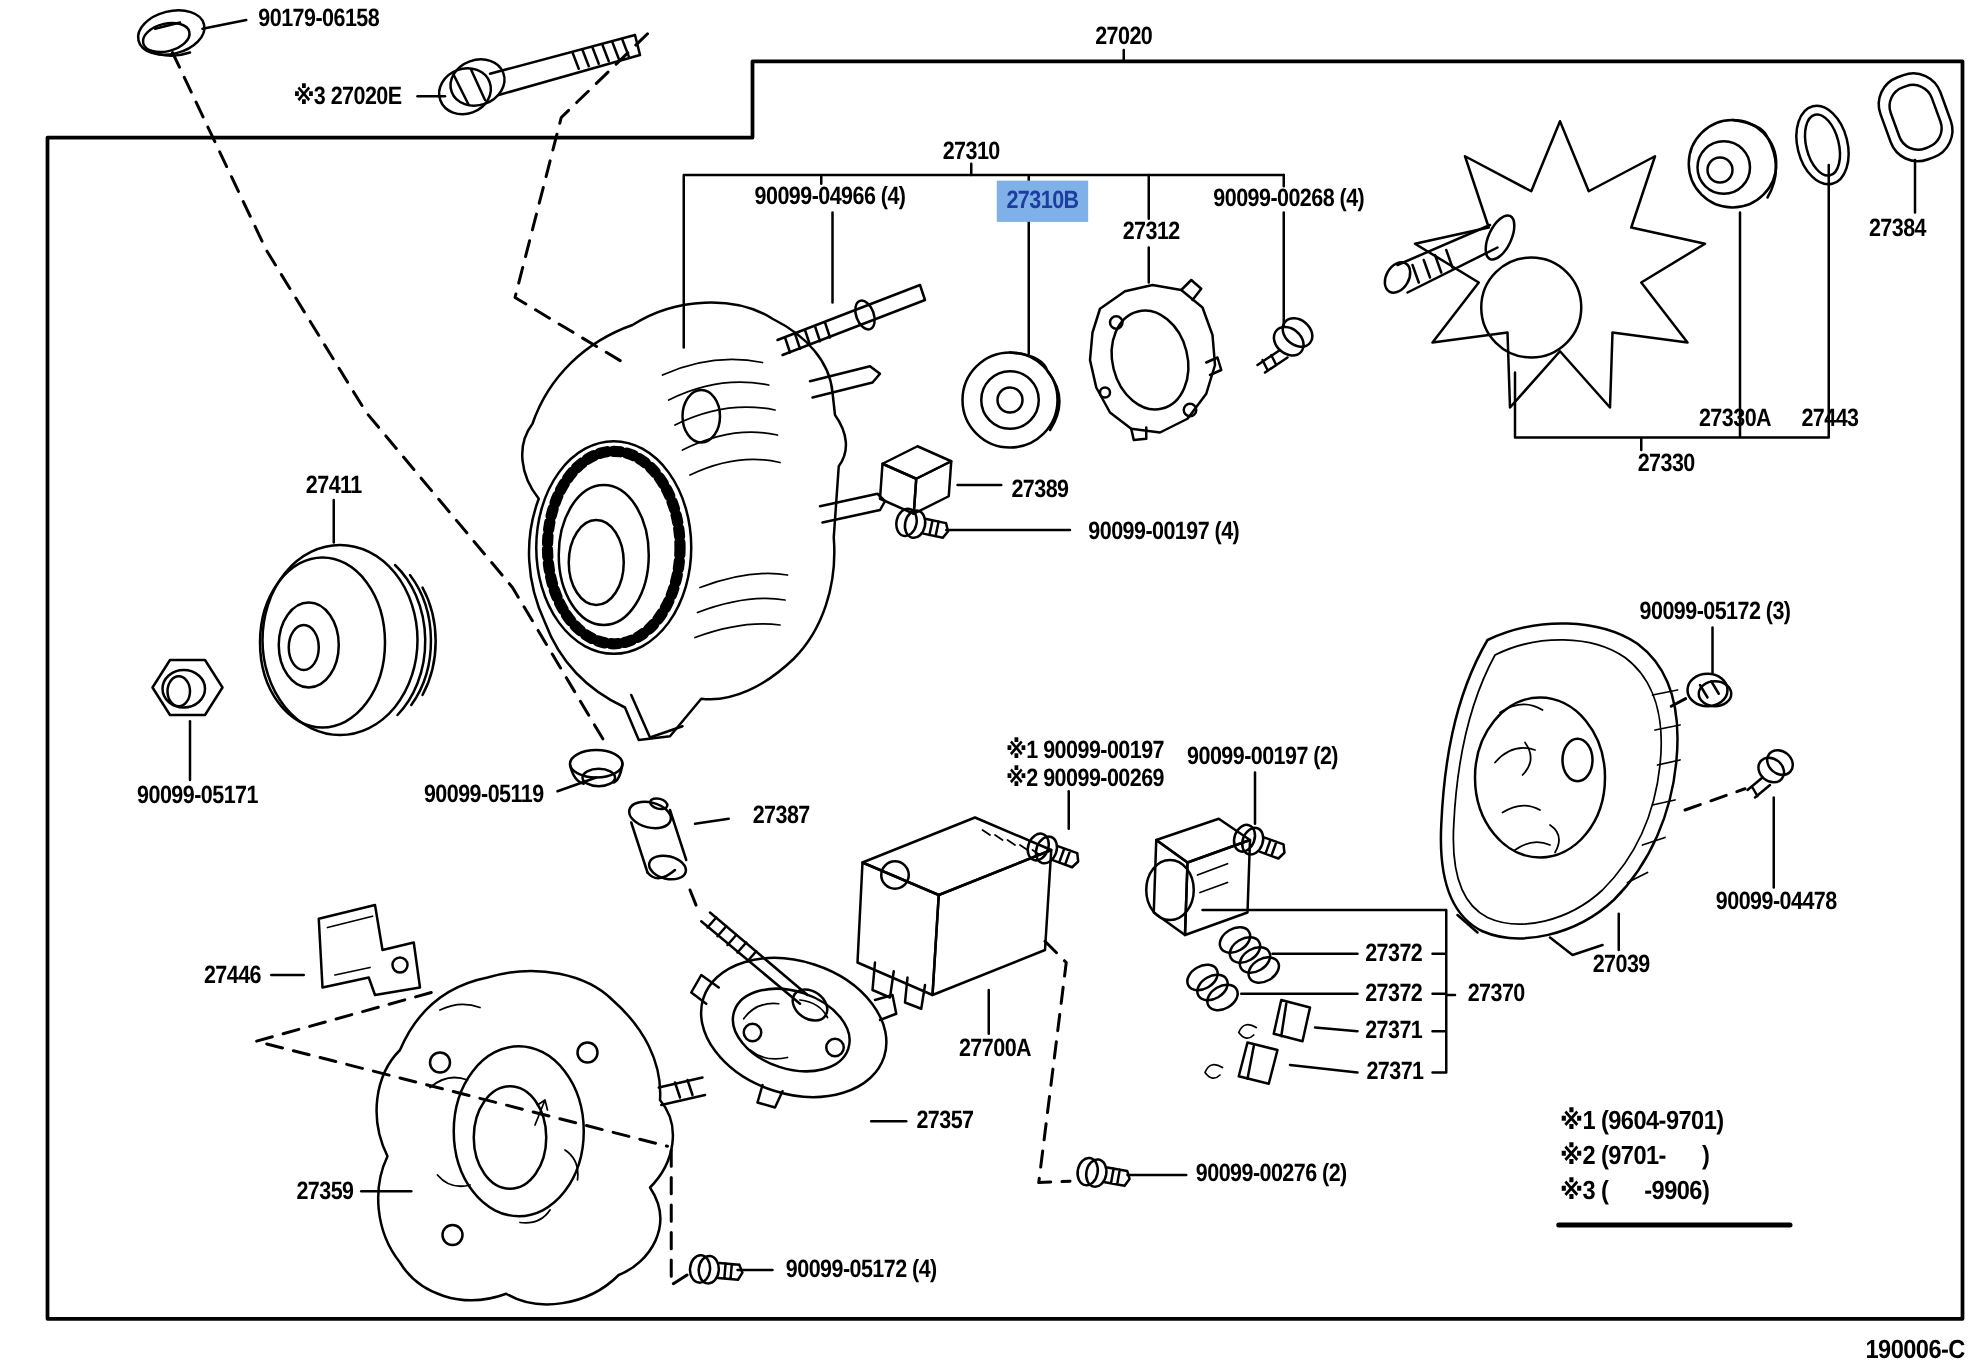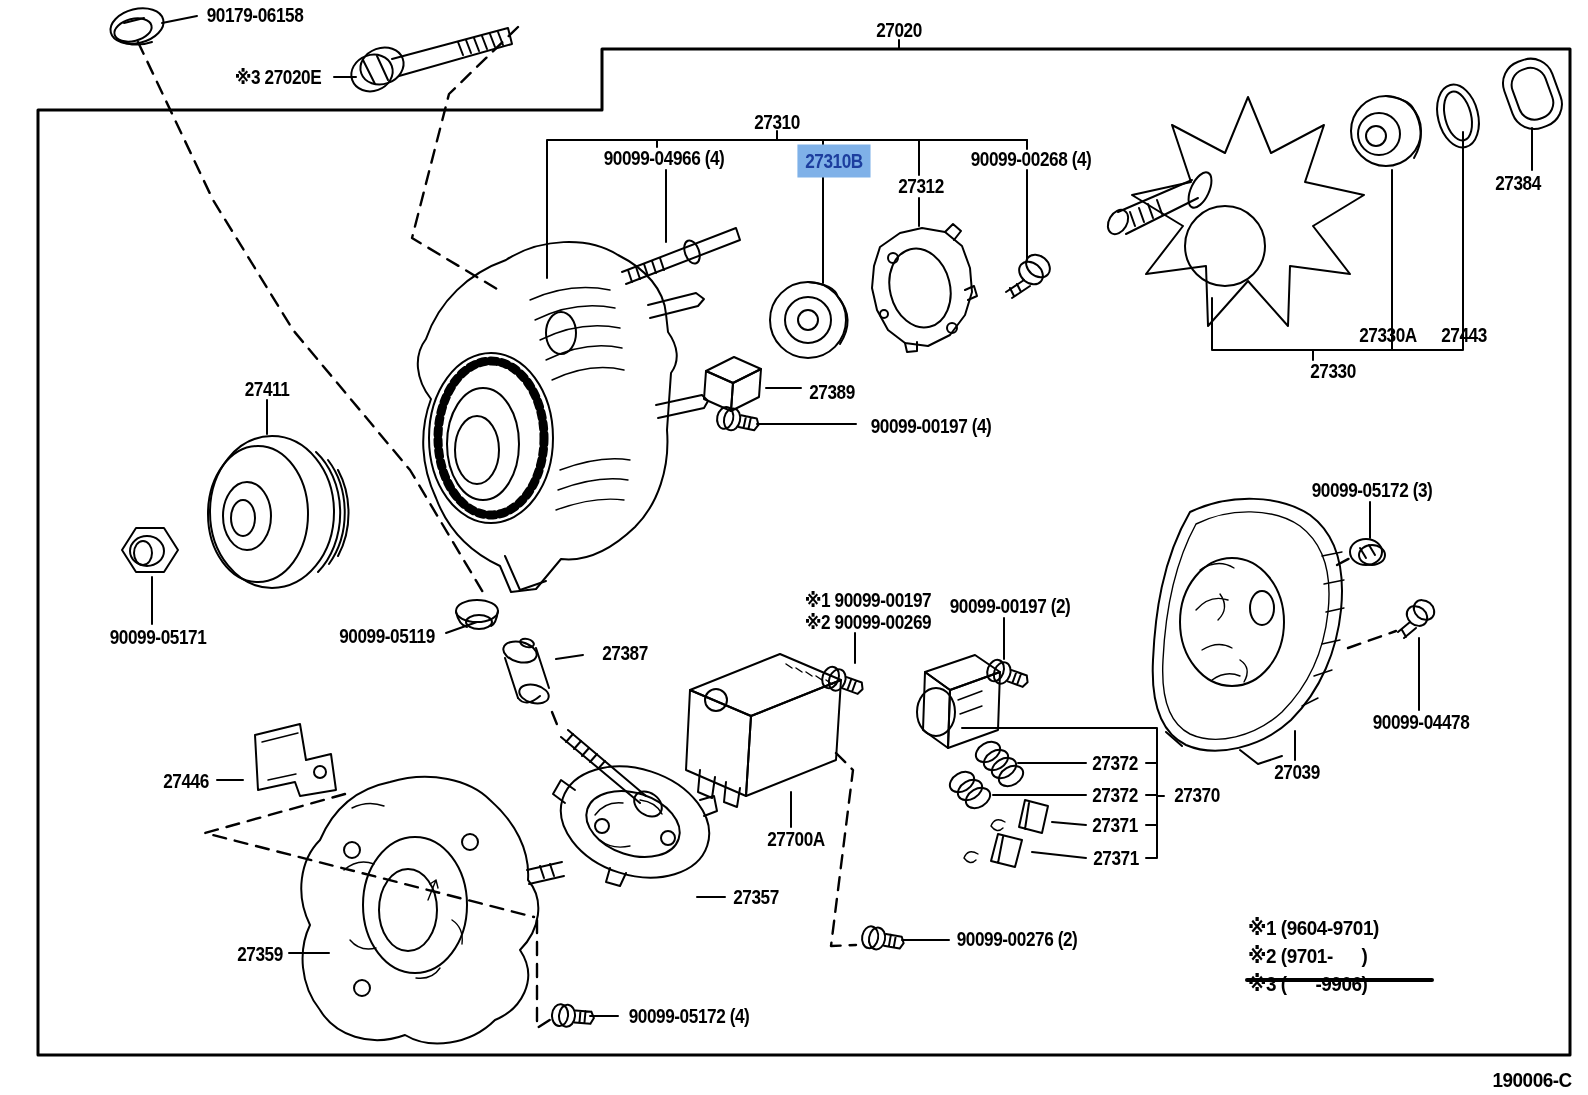--- a/index.html
+++ b/index.html
@@ -9,21 +9,21 @@
   #lineart *{stroke:#000;fill:none;stroke-width:2;stroke-linecap:round;stroke-linejoin:round;}
   #lineart .border{stroke-width:3;}
   #lineart .dash{stroke-dasharray:13 9;stroke-width:2.4;}
   #lineart .teeth{stroke-width:9;stroke-dasharray:6 5;}
   #lineart .thin{stroke-width:1.4;}
   #lineart .ul{stroke-width:4;}
   .label{position:absolute;transform:translate(-50%,-50%) scaleX(0.86);
          font-size:20px;font-weight:bold;color:#000;letter-spacing:-0.5px;
          white-space:pre;z-index:5;}
   .label.hl{background:#7FB1E8;color:#1D3E9E;padding:5px 9px;}
-  #legend{position:absolute;left:1248px;top:914px;z-index:5;}
+  #legend{position:absolute;left:1248px;top:883px;z-index:5;}
   .legend-line{font-size:21px;font-weight:bold;letter-spacing:-0.5px;
                line-height:28px;white-space:pre;transform-origin:left center;transform:scaleX(0.9);}
   #footer-code{position:absolute;right:12px;top:1068px;font-size:21px;font-weight:bold;
                letter-spacing:-0.5px;z-index:5;transform:scaleX(0.9);}
 </style>
 </head>
 <body>
 
 <div id="stage">
 

